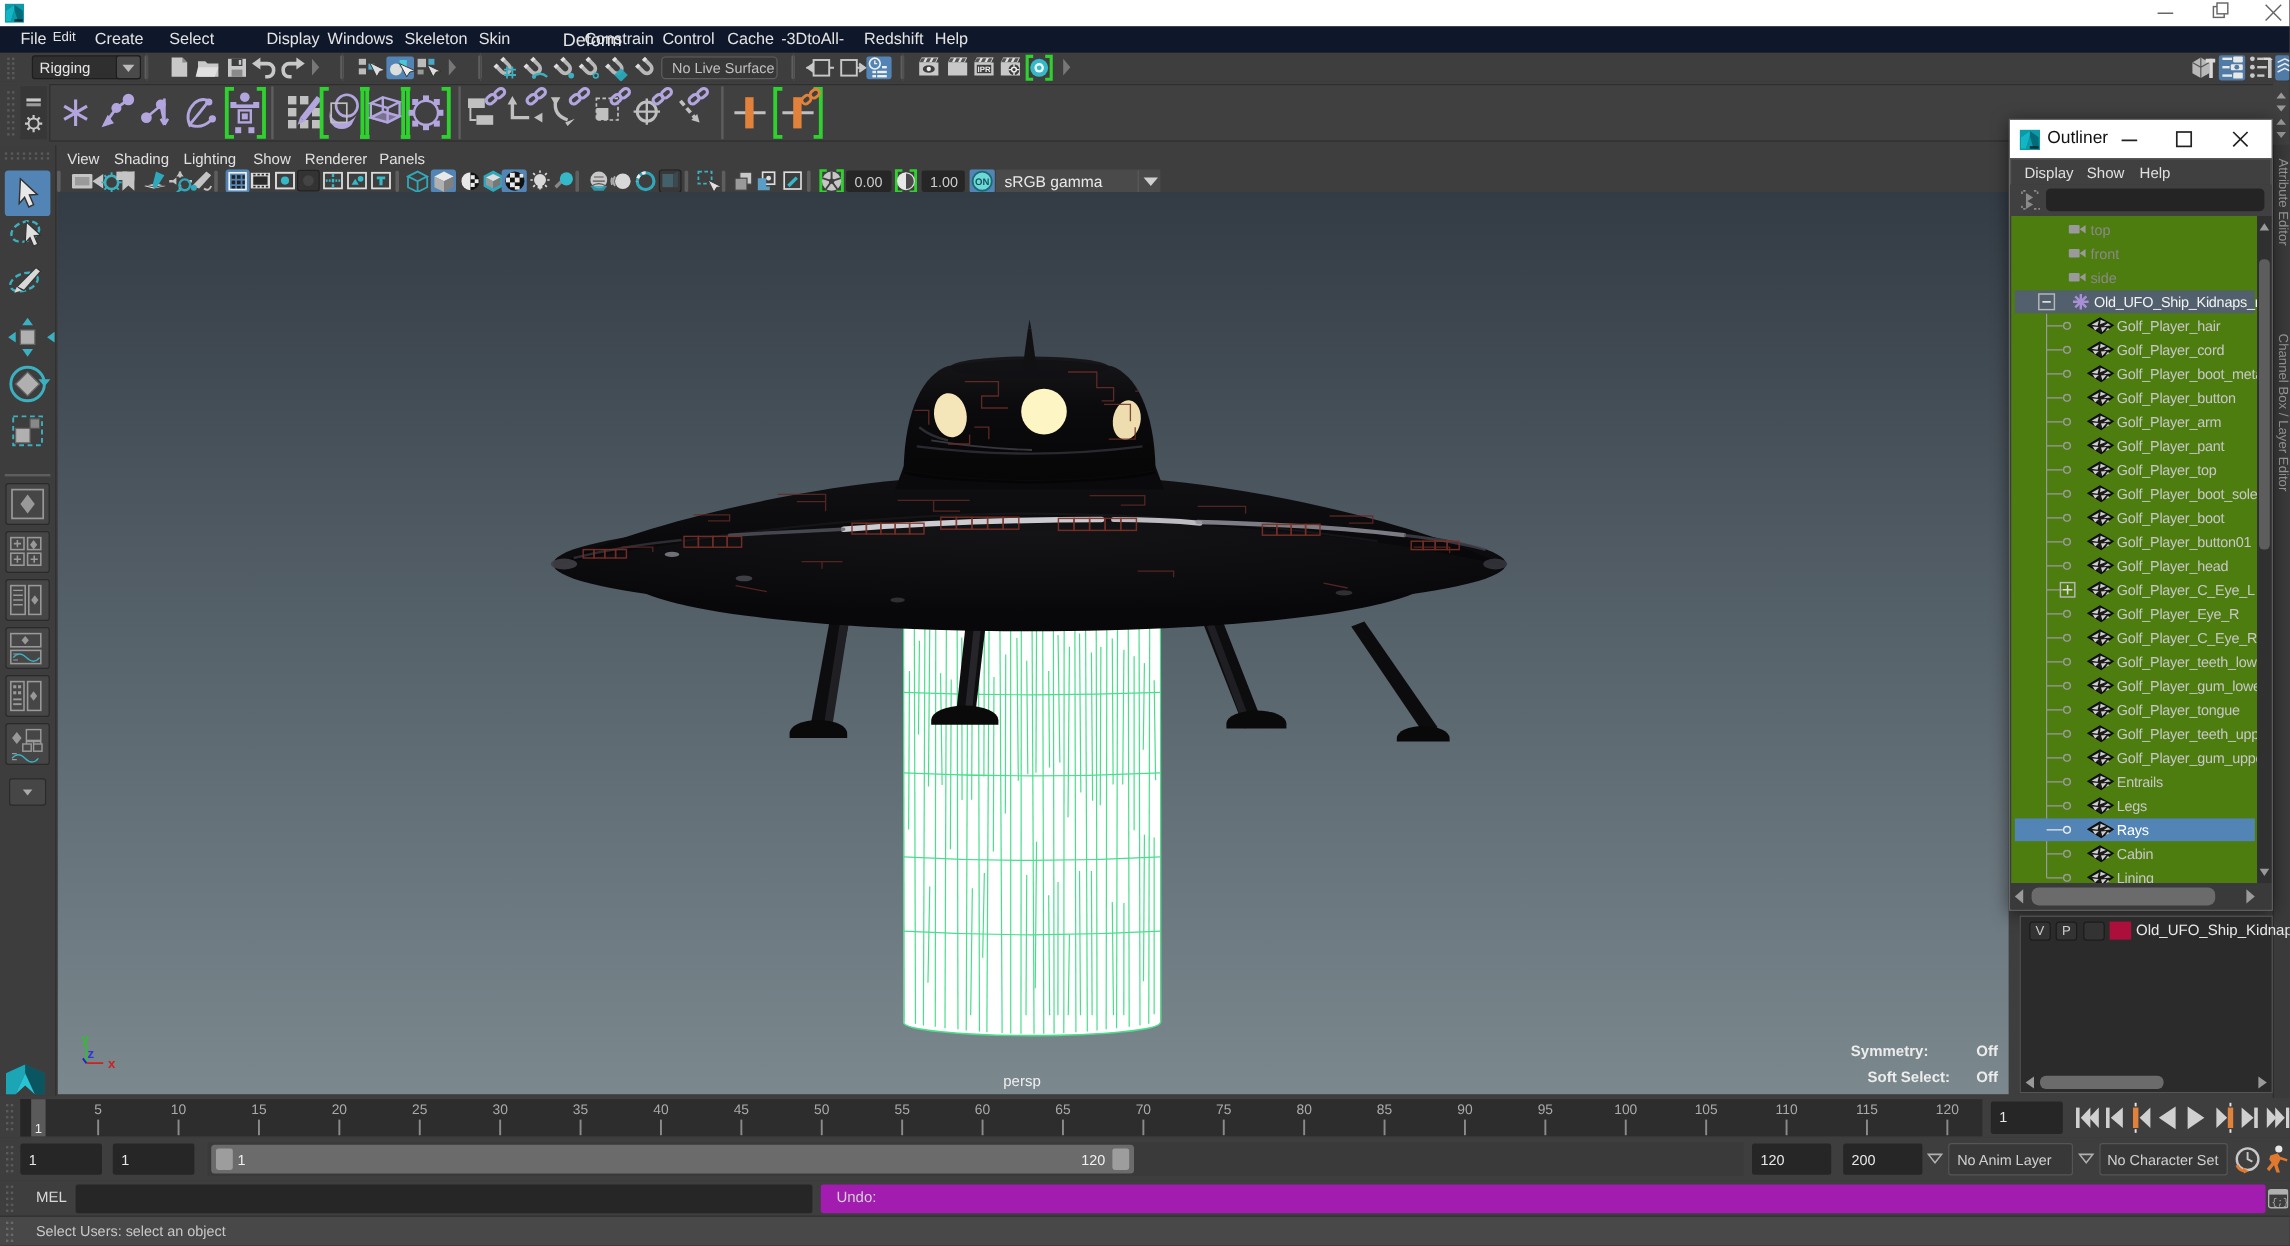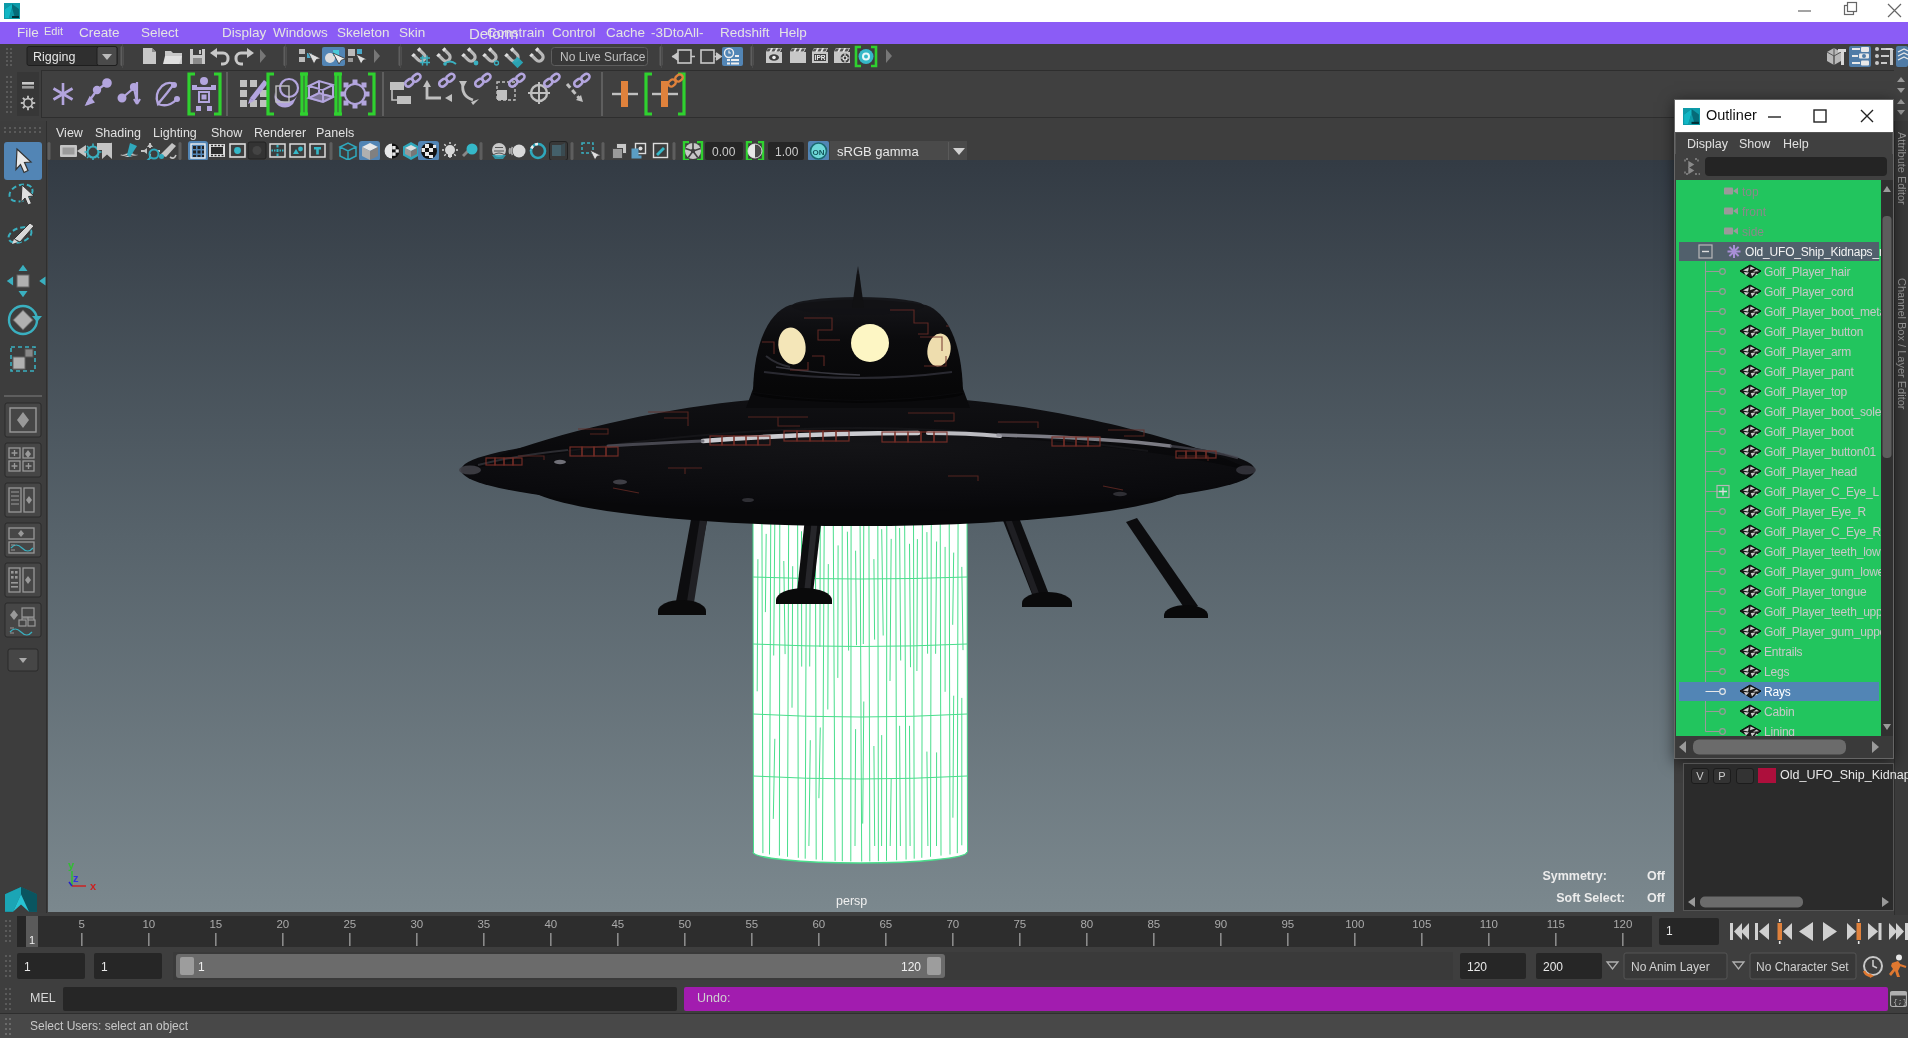--- a/index.html
+++ b/index.html
@@ -17,21 +17,21 @@
       </svg>
       <svg class="abs" style="left:1790px;top:0" width="118" height="22" viewBox="0 0 118 22">
         <g stroke="#666" stroke-width="1.2" fill="none">
           <line x1="8" y1="11" x2="21" y2="11"></line>
           <rect x="54.5" y="5.5" width="9" height="9"></rect>
           <rect x="57.5" y="2.5" width="9" height="9" fill="#fff"></rect>
           <path d="M98,4 L111,17 M111,4 L98,17"></path>
         </g>
       </svg>
     </div>
-    <div class="abs" style="left:0;top:22px;width:1908px;height:22px;background:#8b5cf6;">
+    <div class="abs" style="left:0;top:22px;width:1908px;height:22px;background:#0f172a;">
       <div class="txt" style="left:17px;top:3px;font-size:13.5px;color:#e4e4e4;">File</div>
       <div class="txt" style="left:44px;top:3px;font-size:11px;color:#e4e4e4;">Edit</div>
       <div class="txt" style="left:79px;top:3px;font-size:13.5px;color:#e4e4e4;">Create</div>
       <div class="txt" style="left:141px;top:3px;font-size:13.5px;color:#e4e4e4;">Select</div>
       <div class="txt" style="left:171px;top:3px;font-size:13.5px;color:#e4e4e4;margin-top:48px;">Modify</div>
       <div class="txt" style="left:222px;top:3px;font-size:13.5px;color:#e4e4e4;">Display</div>
       <div class="txt" style="left:273px;top:3px;font-size:13.5px;color:#e4e4e4;">Windows</div>
       <div class="txt" style="left:337px;top:3px;font-size:13.5px;color:#e4e4e4;">Skeleton</div>
       <div class="txt" style="left:399px;top:3px;font-size:13.5px;color:#e4e4e4;">Skin</div>
       <div class="txt" style="left:434px;top:3px;font-size:15px;color:#e4e4e4;margin-left:35px;">Deform</div>
@@ -980,21 +980,21 @@
       <div class="abs" style="left:0;top:54px;width:218px;height:26px;background:#404040;">
         <svg class="abs" style="left:8px;top:3px" width="17" height="19" viewBox="0 0 17 19">
           <g stroke="#8a8a8a" stroke-width="1.4" fill="none">
             <path d="M5,2 h-3 v4 M12,2 h3 v4 M5,17 h-3 v-4 M12,17 h15 v-4" stroke-dasharray="2,1.6"></path>
             <path d="M6,5 l4,2.5 l-4,2.5 z" fill="#8a8a8a"></path>
             <path d="M6,11 l4,2.5 l-4,2.5 z" fill="#8a8a8a"></path>
           </g>
         </svg>
         <div class="abs" style="left:30px;top:3px;width:182px;height:19px;background:#242424;border-radius:4px;"></div>
       </div>
-      <div class="abs" style="left:1px;top:80px;width:205px;height:556px;background:#22c55e;overflow:hidden;padding-left:44px;">
+      <div class="abs" style="left:1px;top:80px;width:205px;height:556px;background:#4d7c0f;overflow:hidden;padding-left:44px;">
         <svg class="abs" style="left:0;top:0" width="205" height="556" viewBox="0 0 205 556">
           <line x1="29.5" y1="81.5" x2="29.5" y2="551.5" stroke="#9a9a9a" stroke-width="1"></line>
           <g transform="translate(48,5.5)" fill="#9a9a9a">
             <rect x="0" y="2" width="9" height="7" rx="1"></rect>
             <path d="M9,5.5 l5,-3.5 v7 z"></path>
           </g>
           <text x="66" y="16" font-size="12" fill="#8a8a8a" font-family="Liberation Sans">top</text>
           <g transform="translate(48,25.5)" fill="#9a9a9a">
             <rect x="0" y="2" width="9" height="7" rx="1"></rect>
             <path d="M9,5.5 l5,-3.5 v7 z"></path>

